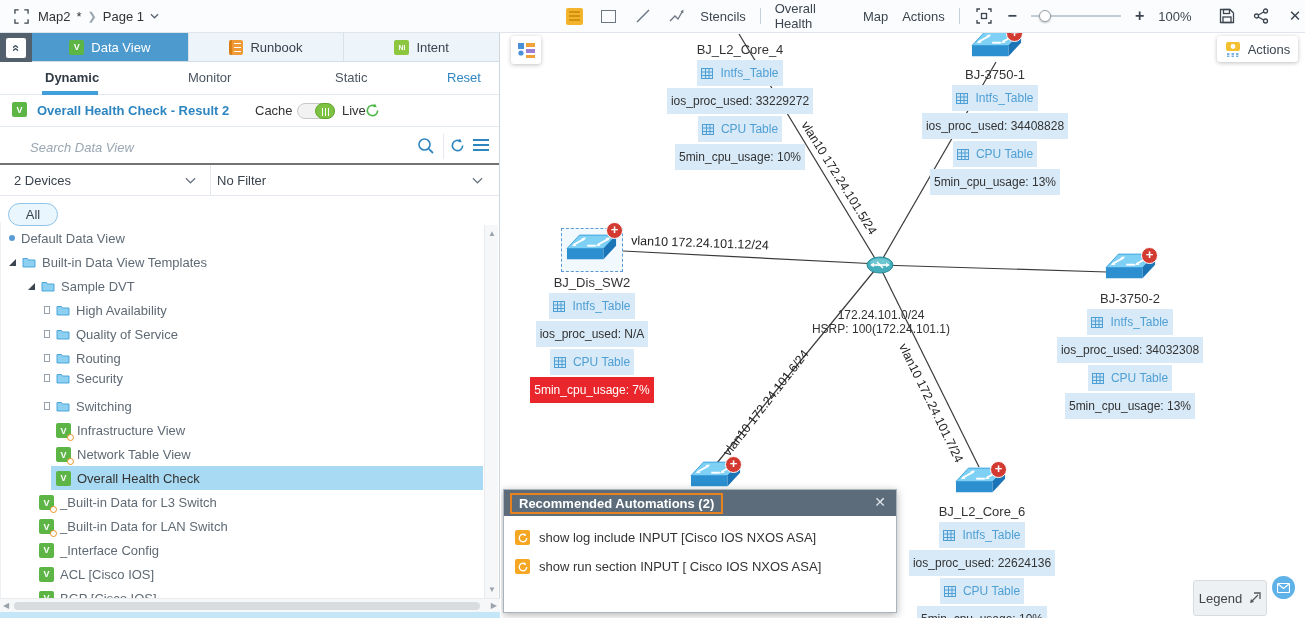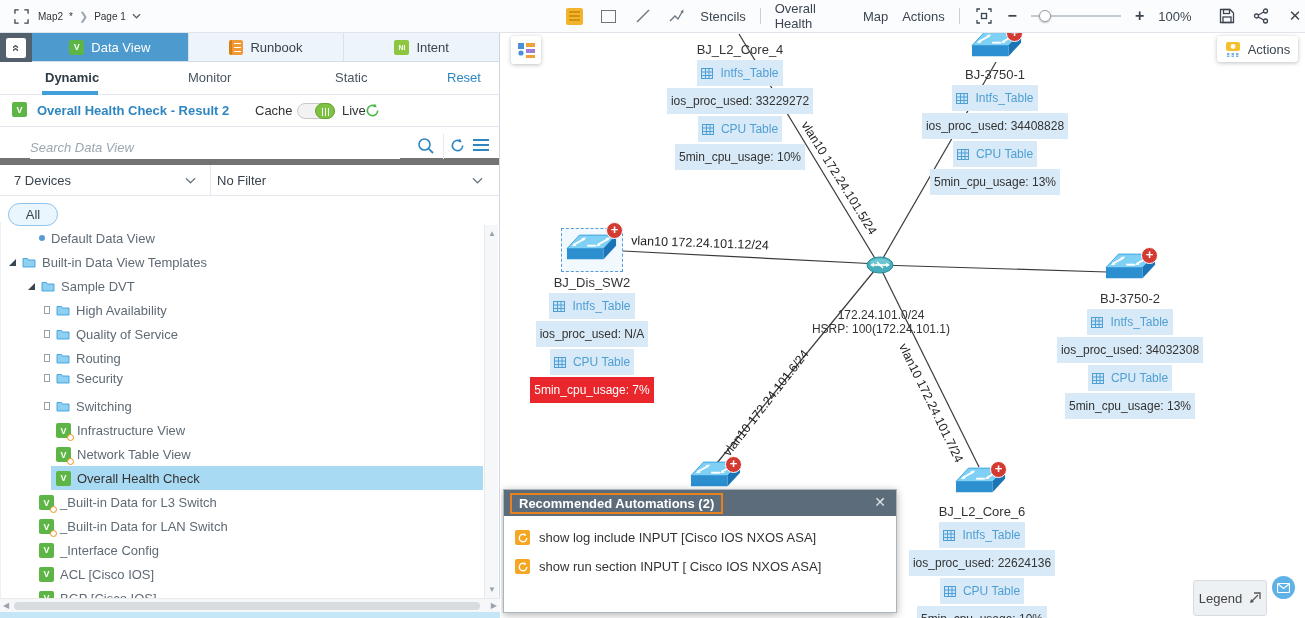--- a/index.html
+++ b/index.html
@@ -4,21 +4,21 @@
 <style>
   * { margin:0; padding:0; box-sizing:border-box; }
   html,body { width:1305px; height:618px; overflow:hidden; }
   body { font-family:"Liberation Sans", sans-serif; font-size:13px; color:#3c4650; background:#fff; }
   #app { position:relative; width:1305px; height:618px; background:#fff; overflow:hidden; }
 
   
   #topbar { position:absolute; left:0; top:0; width:1305px; height:33px; background:#fbfcfd; border-bottom:1px solid #dfe5ea; display:flex; align-items:center; }
   .tb-ico { display:inline-flex; align-items:center; justify-content:center; width:22px; height:22px; cursor:pointer; }
   #crumb { display:flex; align-items:center; gap:6px; margin-left:10px; }
-  #crumb .t { font-size:10px; color:#333; }
+  #crumb .t { font-size:13px; color:#333; }
   #crumb .sep { color:#9aa6b0; font-size:11px; }
   #tb-mid { position:absolute; left:565px; display:flex; align-items:center; gap:14px; }
   .tb-txt { color:#3c4650; cursor:pointer; }
   .tb-div { width:1px; height:16px; background:#c9d1d8; }
   #zoom-slider { position:relative; width:100px; height:14px; cursor:pointer; }
   #zoom-slider .track { position:absolute; top:6px; left:0; right:0; height:2px; background:#c3ccd3; }
   #zoom-slider .handle { position:absolute; top:1px; left:8px; width:12px; height:12px; border-radius:50%; background:#fff; border:1px solid #97a1ab; box-shadow:0 1px 2px rgba(0,0,0,.25); }
   .note-ico { width:17px; height:17px; background:#f2b42c; border-radius:2px; padding:3px 3px; }
   .note-ico i { display:block; height:2px; background:#d4910c; margin-bottom:2px; }
   .rect-ico { width:15px; height:13px; border:1.5px solid #6b7680; }
@@ -46,21 +46,21 @@
   #resultrow { position:absolute; left:0; top:62px; width:100%; height:31px; }
   #result-title { position:absolute; left:37px; top:8px; color:#2e86c1; font-weight:bold; }
   #result-v { position:absolute; left:12px; top:7px; }
   #cache-lbl { position:absolute; left:255px; top:8px; color:#333; }
   #toggle { position:absolute; left:297px; top:8px; width:38px; height:16px; border-radius:8px; background:#f2f2f2; border:1px solid #c9c9c9; cursor:pointer; }
   #toggle .knob { position:absolute; right:-1px; top:-1px; width:20px; height:16px; border-radius:8px; background:#7dc242; border:1px solid #63a82c; }
   #toggle .knob i { position:absolute; top:4px; width:1px; height:8px; background:#fff; }
   #live-lbl { position:absolute; left:342px; top:8px; color:#333; }
   .sync-ico { cursor:pointer; }
 
-  #searchrow { position:absolute; left:0; top:93px; width:100%; height:39px; border-top:1px solid #e3e9ee; border-bottom:7px solid #737373; }
+  #searchrow { position:absolute; left:0; top:93px; width:100%; height:39px; border-top:1px solid #e3e9ee; border-bottom:2px solid #737373; }
   #search-input { position:absolute; left:30px; top:8px; width:370px; height:24px; border:none; outline:none; font-style:italic; font-size:13px; color:#5a6570; font-family:"Liberation Sans",sans-serif; }
   #search-input::placeholder { color:#9aa7b2; }
   #searchrow .vdiv { position:absolute; left:443px; top:7px; width:1px; height:25px; background:#e3e9ee; }
 
   #filterrow { position:absolute; left:0; top:132px; width:100%; height:31px; border-bottom:1px solid #e3e9ee; }
   #filterrow .vdiv { position:absolute; left:210px; top:0; width:1px; height:31px; background:#e3e9ee; }
   .drop-lbl { position:absolute; top:8px; color:#39434d; }
   .chev-dn { position:absolute; top:12px; }
 
   #all-pill { position:absolute; left:8px; top:170px; width:50px; height:23px; background:#eaf6fd; border:1px solid #8fc3e8; border-radius:12px; text-align:center; line-height:21px; color:#39434d; cursor:pointer; }
@@ -284,35 +284,35 @@
           <use href="#sync-ico"></use>
         </svg>
       <svg style="position:absolute;left:473px;top:12px;" width="16" height="13">
         <rect y="0" width="16" height="2" fill="#2e86c1"></rect>
           <rect y="5" width="16" height="2" fill="#2e86c1"></rect>
           <rect y="10" width="16" height="2" fill="#2e86c1"></rect>
       </svg>
     </div>
 
     <div id="filterrow">
-      <span class="drop-lbl" style="left:14px;">7 Devices</span>
+      <span class="drop-lbl" style="left:14px;">2 Devices</span>
       <svg class="chev-dn" style="left:185px;" width="11" height="7" viewBox="0 0 12 7">
           <polyline points="1,1 6,6 11,1" fill="none" stroke="#6a7680" stroke-width="1.3"></polyline>
         </svg>
       <span class="vdiv"></span>
       <span class="drop-lbl" style="left:217px;">No Filter</span>
       <svg class="chev-dn" style="left:472px;" width="11" height="7" viewBox="0 0 12 7">
           <polyline points="1,1 6,6 11,1" fill="none" stroke="#6a7680" stroke-width="1.3"></polyline>
         </svg>
     </div>
 
     <div id="all-pill">All</div>
 
     <div id="tree">
-      <div class="trow" style="top:4px;padding-left:38px;">
+      <div class="trow" style="top:4px;padding-left:8px;">
         <span class="bullet"></span>
         <span>Default Data View</span>
       </div>
       <div class="trow" style="top:28px;padding-left:8px;">
         <span class="tw-open"></span>
         <svg width="14" height="12">
             <use href="#folder-ico"></use>
           </svg>
         <span>Built-in Data View Templates</span>
       </div>

